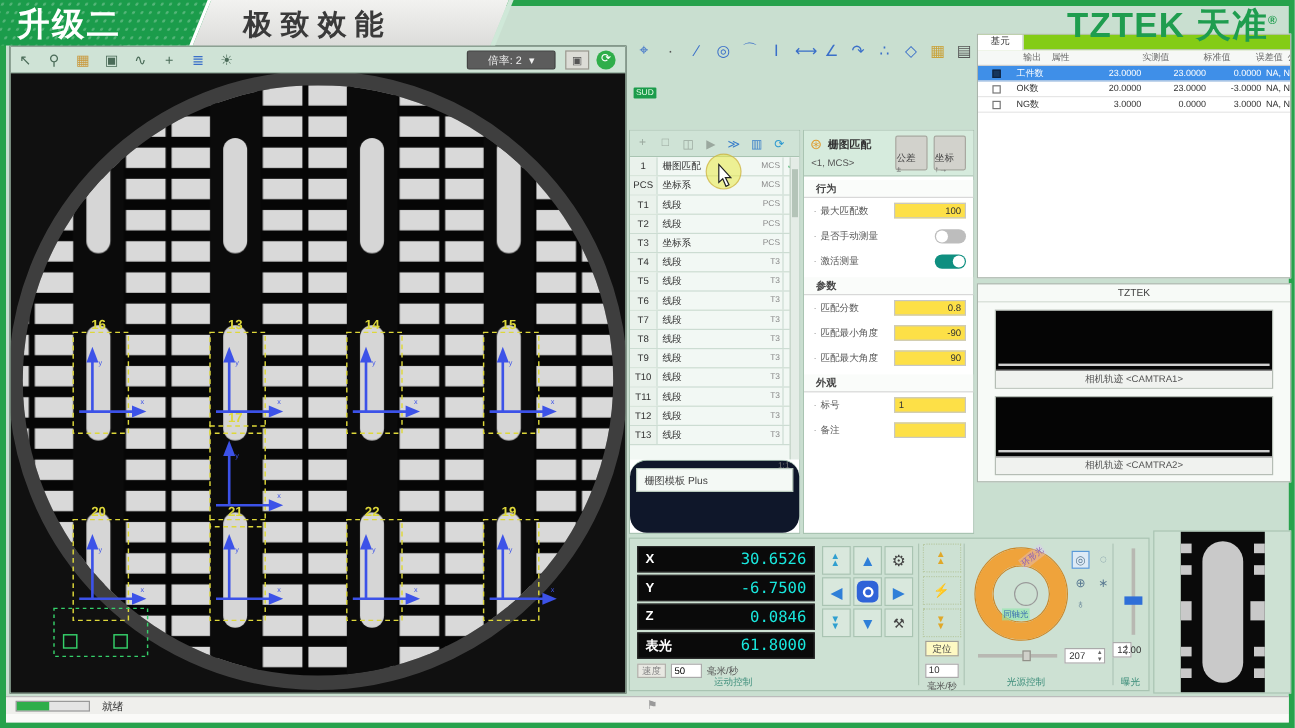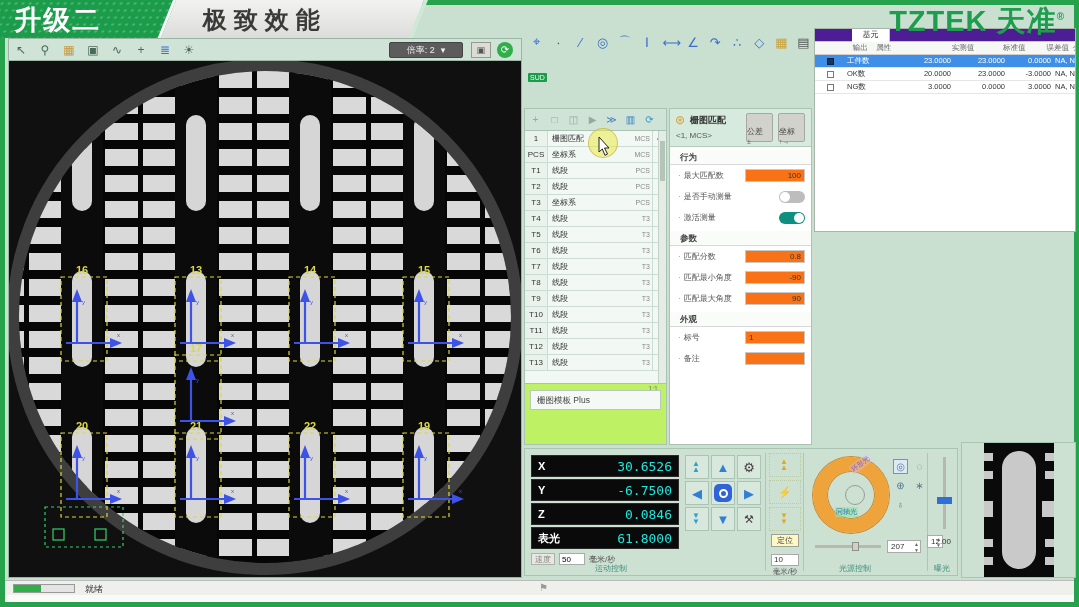--- a/index.html
+++ b/index.html
@@ -62,53 +62,53 @@
                 display:flex; align-items:center; gap:6px; padding:0 4px;}
   .lt-icon { font-size:10px; width:13px; text-align:center;}
   .list-rows { position:relative; height:252px; overflow:hidden; background:#f2f8f4;}
   .list-row { display:flex; height:16px; border-bottom:1px solid #ccdcd2; align-items:stretch; font-size:8px; color:#333;}
   .lr-id { width:23px; border-right:1px solid #ccdcd2; background:#eaf2ec; text-align:center; line-height:15px;}
   .lr-name { flex:1; padding-left:4px; line-height:15px;}
   .lr-ref { width:24px; color:#888; font-size:7px; text-align:right; line-height:15px; padding-right:2px;}
   .lr-chk { width:14px; border-left:1px solid #ccdcd2; text-align:center; color:#19a04a; font-size:9px; line-height:15px;}
   .vscroll { position:absolute; right:0; top:0; width:8px; height:100%; background:#e4ece6; border-left:1px solid #c2d2c6;}
   .vscroll i { position:absolute; left:1px; top:10px; width:5px; height:40px; background:#b4c4b8; display:block;}
-  .template-box { position:relative; height:61px; border-top:1px solid #a9c4b2; background:#bef264;}
+  .template-box { position:relative; height:61px; border-top:1px solid #a9c4b2; background:#0f172a;border-radius:14px;}
   .template-label { position:absolute; left:5px; top:6px; right:5px; height:20px; border:1px solid #b8c8bc;
                 background:#f4f9f5; font-size:8.5px; color:#444; line-height:19px; padding-left:6px;}
   .template-scale { position:absolute; right:8px; top:1px; font-size:7px; color:#777;}
 
   
   .param-panel { position:absolute; left:669px; top:108px; width:143px; height:337px;
                 background:#fff; border:1px solid #a9c4b2; z-index:3;}
   .pp-head { height:38px; background:#d6ebdd; border-bottom:1px solid #b4cabb; position:relative;}
   .pp-icon { position:absolute; left:5px; top:4px; color:#e09b2d; font-size:12px;}
   .pp-title { position:absolute; left:20px; top:5px; font-size:9px; color:#333; font-weight:bold;}
   .pp-sub { position:absolute; left:6px; top:22px; font-size:8px; color:#555;}
   .pp-btn { position:absolute; top:4px; width:27px; height:29px; background:#d2d2cc; border:1px solid #a8a8a0;
             border-radius:2px; font-size:8px; color:#444; text-align:left; line-height:10px; padding-top:13px;}
   .pp-btn small{ display:block; font-size:7px; color:#666;}
   .pp-btn.b1 { right:38px; } .pp-btn.b2 { right:6px; }
   .sec-h { height:15px; line-height:15px; font-size:8.5px; color:#444; font-weight:bold;
            border-bottom:1px solid #d8d8d8; padding-left:10px; margin-top:3px; background:#fafcfa;}
   .f-row { display:flex; align-items:center; height:21px; padding:0 6px 0 8px; font-size:8px; color:#555;}
   .f-dot { color:#999; margin-right:3px;}
   .f-label{ flex:1;}
-  .f-input{ width:60px; height:13px; background:#f97316; border:1px solid #c8c8c4;
+  .f-input{ width:60px; height:13px; background:#fde047; border:1px solid #c8c8c4;
             font-size:8px; text-align:right; line-height:12px; padding:0 3px; color:#333;}
   .f-input.left { text-align:left; }
   .toggle { width:26px; height:12px; border-radius:6px; background:#bdbdbd; position:relative;}
   .toggle i { position:absolute; top:1px; width:10px; height:10px; border-radius:50%; background:#fff; left:1px;}
   .toggle.on { background:#0f8f80; }
   .toggle.on i { left:15px; }
 
   
   .results-panel { position:absolute; left:814px; top:28px; width:262px; height:204px;
                 background:#fff; border:1px solid #a9b5ab; z-index:3;}
-  .rt-tabs { height:13px; background:#4c1d95; border-bottom:1px solid #c4ccc4; font-size:8px;padding-left:37px;}
+  .rt-tabs { height:13px; background:#84cc16; border-bottom:1px solid #c4ccc4; font-size:8px;}
   .rt-tab { display:inline-block; width:38px; height:13px; background:#fff; border-right:1px solid #c4ccc4;
             text-align:center; color:#333; line-height:12px;}
   .tr-h { display:flex; height:13px; border-bottom:1px solid #cfcfcf; font-size:7.5px; color:#666; background:#f6f8f6;padding-left:31px;}
   .tr { display:flex; height:13px; border-bottom:1px solid #e6e6e6; font-size:7.5px; color:#333;}
   .tr.sel { background:#3f8fe8; color:#fff;}
   .c0{width:30px; display:flex; align-items:center; justify-content:center;}
   .c1{width:56px; padding-left:2px; line-height:12px;}
   .c2,.c3{width:54px; text-align:right; line-height:12px; padding-right:4px;}
   .c4{width:46px; text-align:right; line-height:12px; padding-right:4px;}
   .c5{flex:1; text-align:center; line-height:12px; padding-right:2px; overflow:hidden; white-space:nowrap;}
@@ -577,20 +577,35 @@
           </span>
           <span class="c1">NG数</span>
           <span class="c2">3.0000</span>
           <span class="c3">0.0000</span>
           <span class="c4">3.0000</span>
           <span class="c5">NA, NA</span>
         </div>
       </div>
   </div>
 
+  <div class="traj-panel">
+    <div class="traj-title">TZTEK</div>
+    <div class="cam-group">
+      <div class="cam-view">
+          <i></i>
+        </div>
+      <div class="cam-cap">相机轨迹 &lt;CAMTRA1&gt;</div>
+    </div>
+    <div class="cam-group">
+      <div class="cam-view">
+          <i></i>
+        </div>
+      <div class="cam-cap">相机轨迹 &lt;CAMTRA2&gt;</div>
+    </div>
+  </div>
 
   <div class="control-panel">
     <div class="readouts" id="readouts">
         <div class="ro-row">
           <span class="ro-label">X</span>
           <span class="ro-val">30.6526</span>
         </div>
         <div class="ro-row">
           <span class="ro-label">Y</span>
           <span class="ro-val">-6.7500</span>

